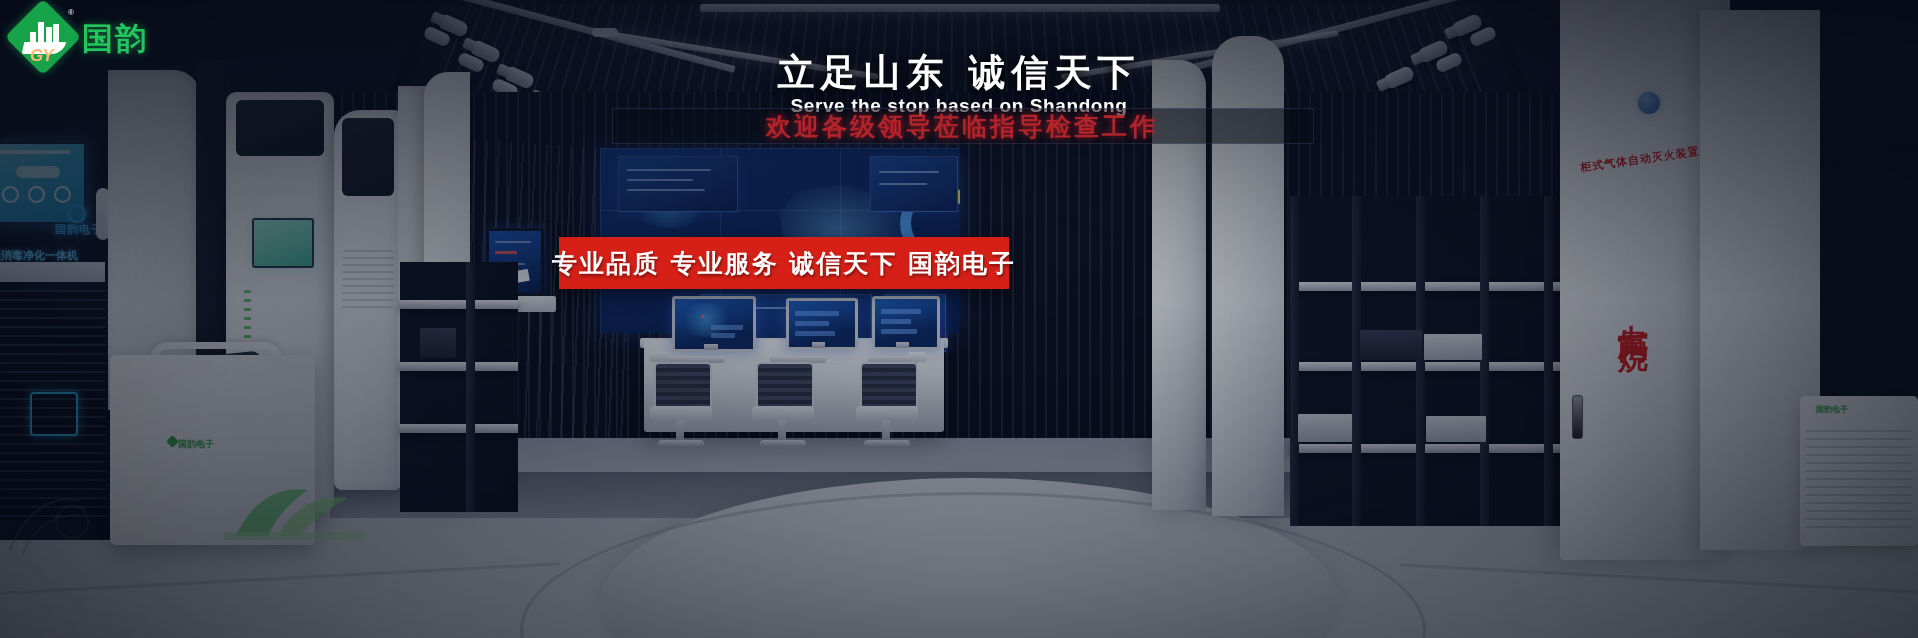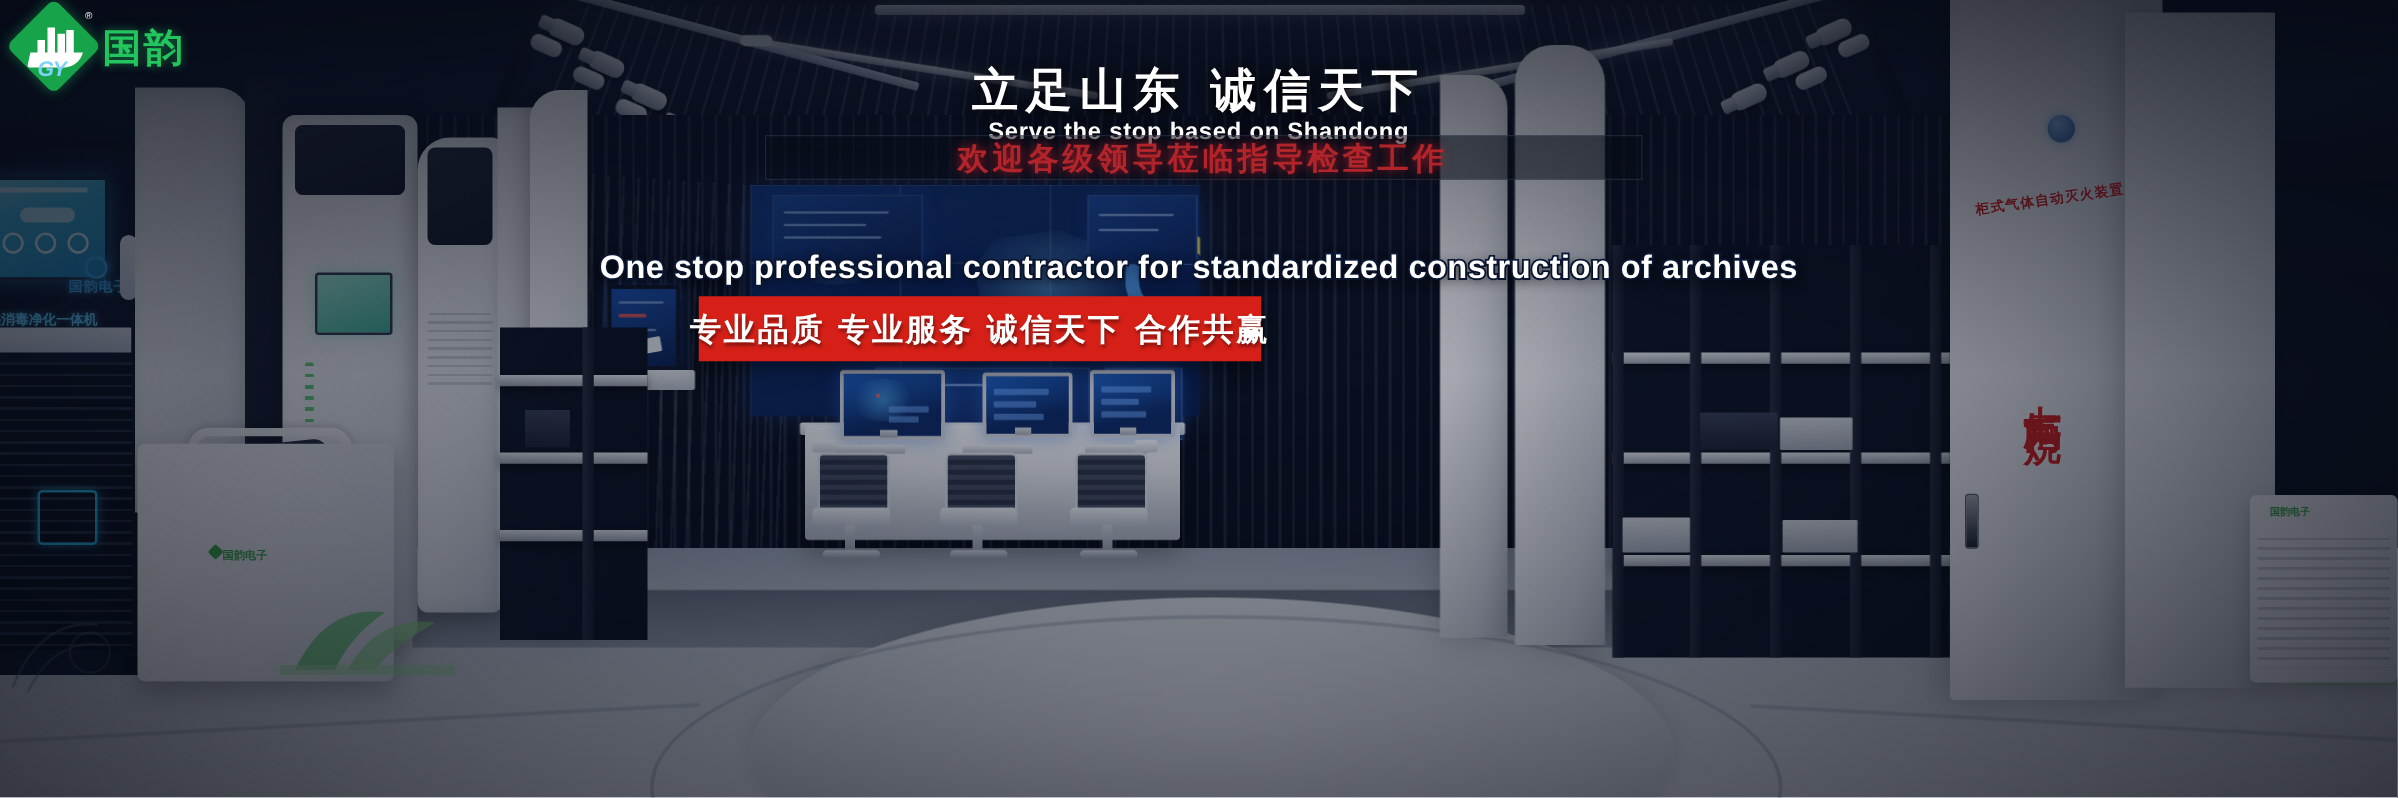--- a/index.html
+++ b/index.html
@@ -448,21 +448,21 @@
   }
   .logo-bldg i{
     position:absolute;bottom:0;width:6px;background:#ffffff;display:block;
   }
   .logo-swoosh{
     position:absolute;left:13px;top:36px;width:42px;height:12px;
     background:#ffffff;
     border-radius:0 0 22px 4px;transform:skewX(-12deg);
   }
   .logo-gy{
-    position:absolute;left:20px;top:40px;color:#7dd3fc;
+    position:absolute;left:20px;top:40px;color:#fdba74;
     font-size:17px;font-weight:bold;font-style:italic;letter-spacing:-1px;
   }
   .logo-r{
     position:absolute;left:58px;top:2px;color:#ffffff;font-size:8px;
   }
   .logo-text{
     position:absolute;left:72px;top:12px;
     color:#22c55e;font-size:31px;font-weight:bold;letter-spacing:2px;
     text-shadow:0 0 8px rgba(34,197,94,.55);
     font-family:"DejaVu Sans","Liberation Sans",sans-serif;
@@ -769,19 +769,18 @@
       <div class="logo-r">®</div>
       <div class="logo-text">国韵</div>
     </div>
 
     <div class="tagline-cn">立足山东 诚信天下</div>
     <div class="tagline-en">Serve the stop based on Shandong</div>
 
     <div class="led-strip"></div>
     <div class="led-text">欢迎各级领导莅临指导检查工作</div>
 
-    <div class="subline">One stop professional contractor for standardized construction of archives</div>
 
     <div class="cta">
-      <span class="cta-text">专业品质  专业服务  诚信天下  合作共赢</span>
+      <span class="cta-text">专业品质  专业服务  诚信天下  国韵电子</span>
     </div>
   </div>
 </div>
 
 </body></html>

